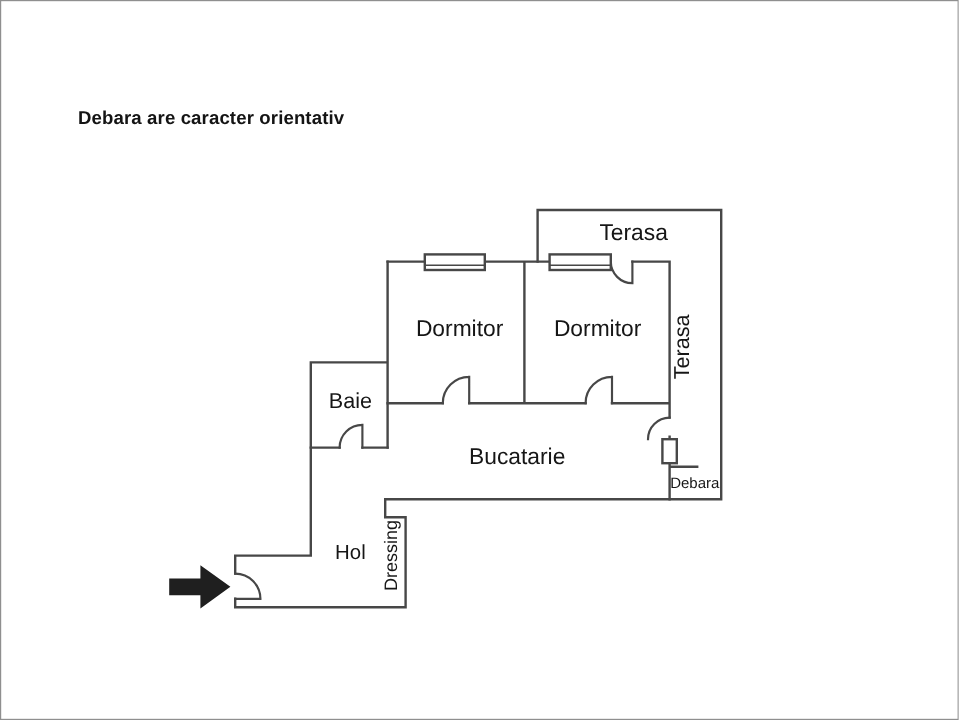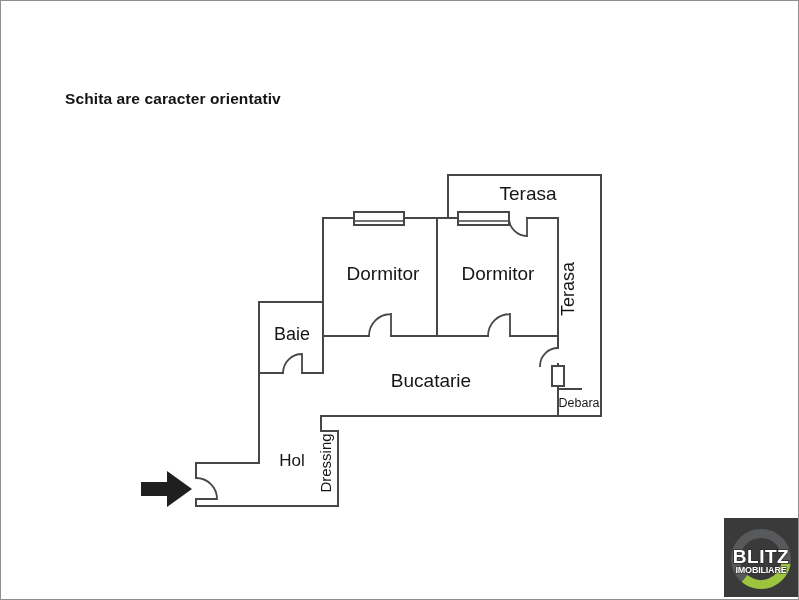--- a/index.html
+++ b/index.html
@@ -50,21 +50,21 @@
     fill:#ffffff;stroke:#2d2d2d;stroke-width:1.1px;
     paint-order:stroke;stroke-linejoin:round;
     letter-spacing:-.2px;
   }
 </style>
 </head>
 <body>
 
 <div class="canvas">
 
-  <div class="disclaimer">Schita are caracter orientativ</div>
+  <div class="disclaimer">Debara are caracter orientativ</div>
 
   <svg class="plan-svg" width="799" height="600" viewBox="0 0 799 600">
 
     <g>
       <path class="wall" d="M447 174 H600 V415 H320
            M447 174 V217
            M322 217 V372
            M258 301 H322
            M258 301 V462
            M195 462 H258
@@ -112,22 +112,14 @@
       <text class="lbl lbl-lg" x="497" y="279" text-anchor="middle">Dormitor</text>
       <text class="lbl lbl-md" x="573" y="288" text-anchor="middle" transform="rotate(-90 573 288)">Terasa</text>
       <text class="lbl lbl-md" x="291" y="339" text-anchor="middle">Baie</text>
       <text class="lbl lbl-lg" x="430" y="386" text-anchor="middle">Bucatarie</text>
       <text class="lbl lbl-sm" x="578" y="406" text-anchor="middle">Debara</text>
       <text class="lbl lbl-hol" x="291" y="465" text-anchor="middle">Hol</text>
       <text class="lbl lbl-dress" x="330" y="462" text-anchor="middle" transform="rotate(-90 330 462)">Dressing</text>
     </g>
   </svg>
 
-  <div class="logo">
-    <svg width="74" height="79" viewBox="0 0 74 79">
-      <circle cx="37" cy="41" r="25.5" fill="none" stroke="#58595b" stroke-width="9"></circle>
-      <path d="M62.1 45.4 A25.5 25.5 0 0 1 20.6 60.5" fill="none" stroke="#9dc43e" stroke-width="9"></path>
-      <text class="logo-brand" x="37" y="45" text-anchor="middle">BLITZ</text>
-      <text class="logo-sub" x="37" y="55" text-anchor="middle">IMOBILIARE</text>
-    </svg>
-  </div>
 
 </div>
 
 </body></html>

